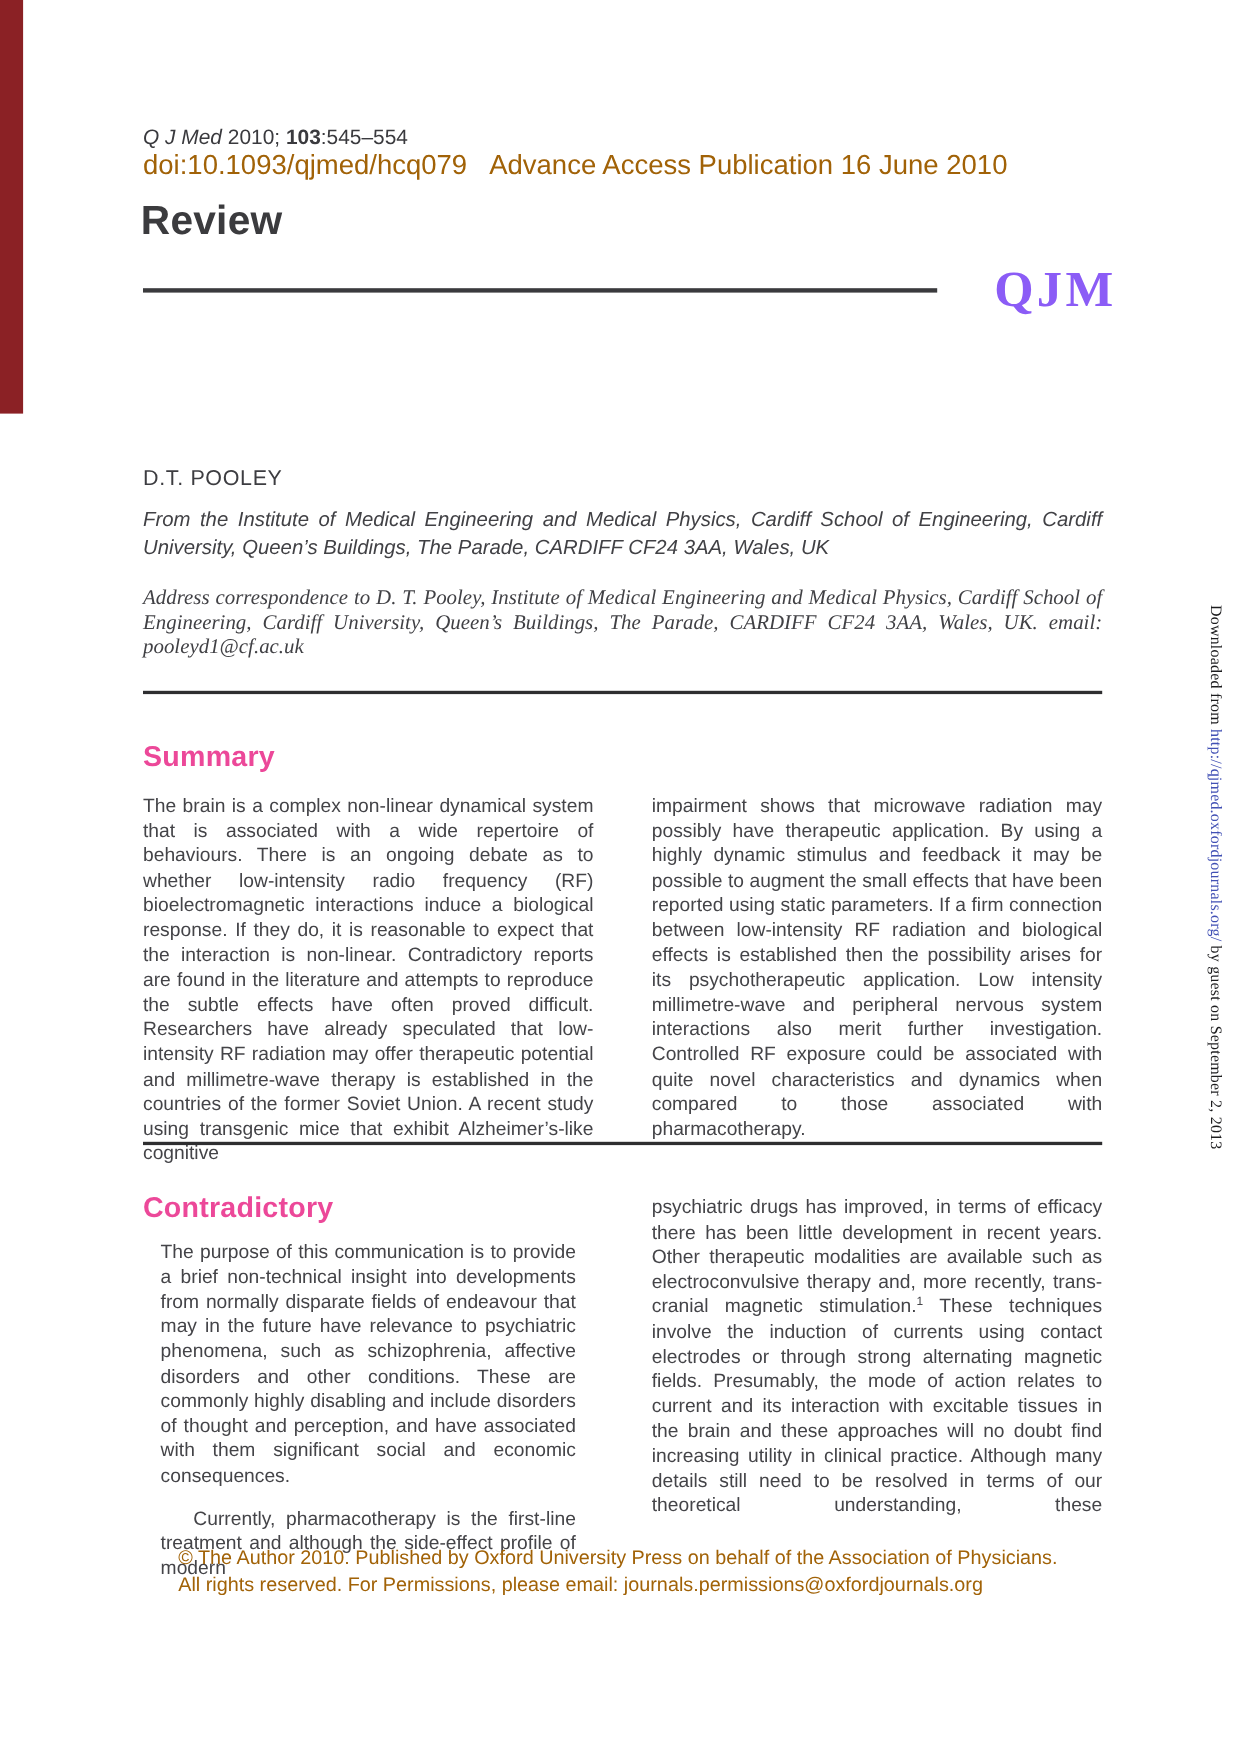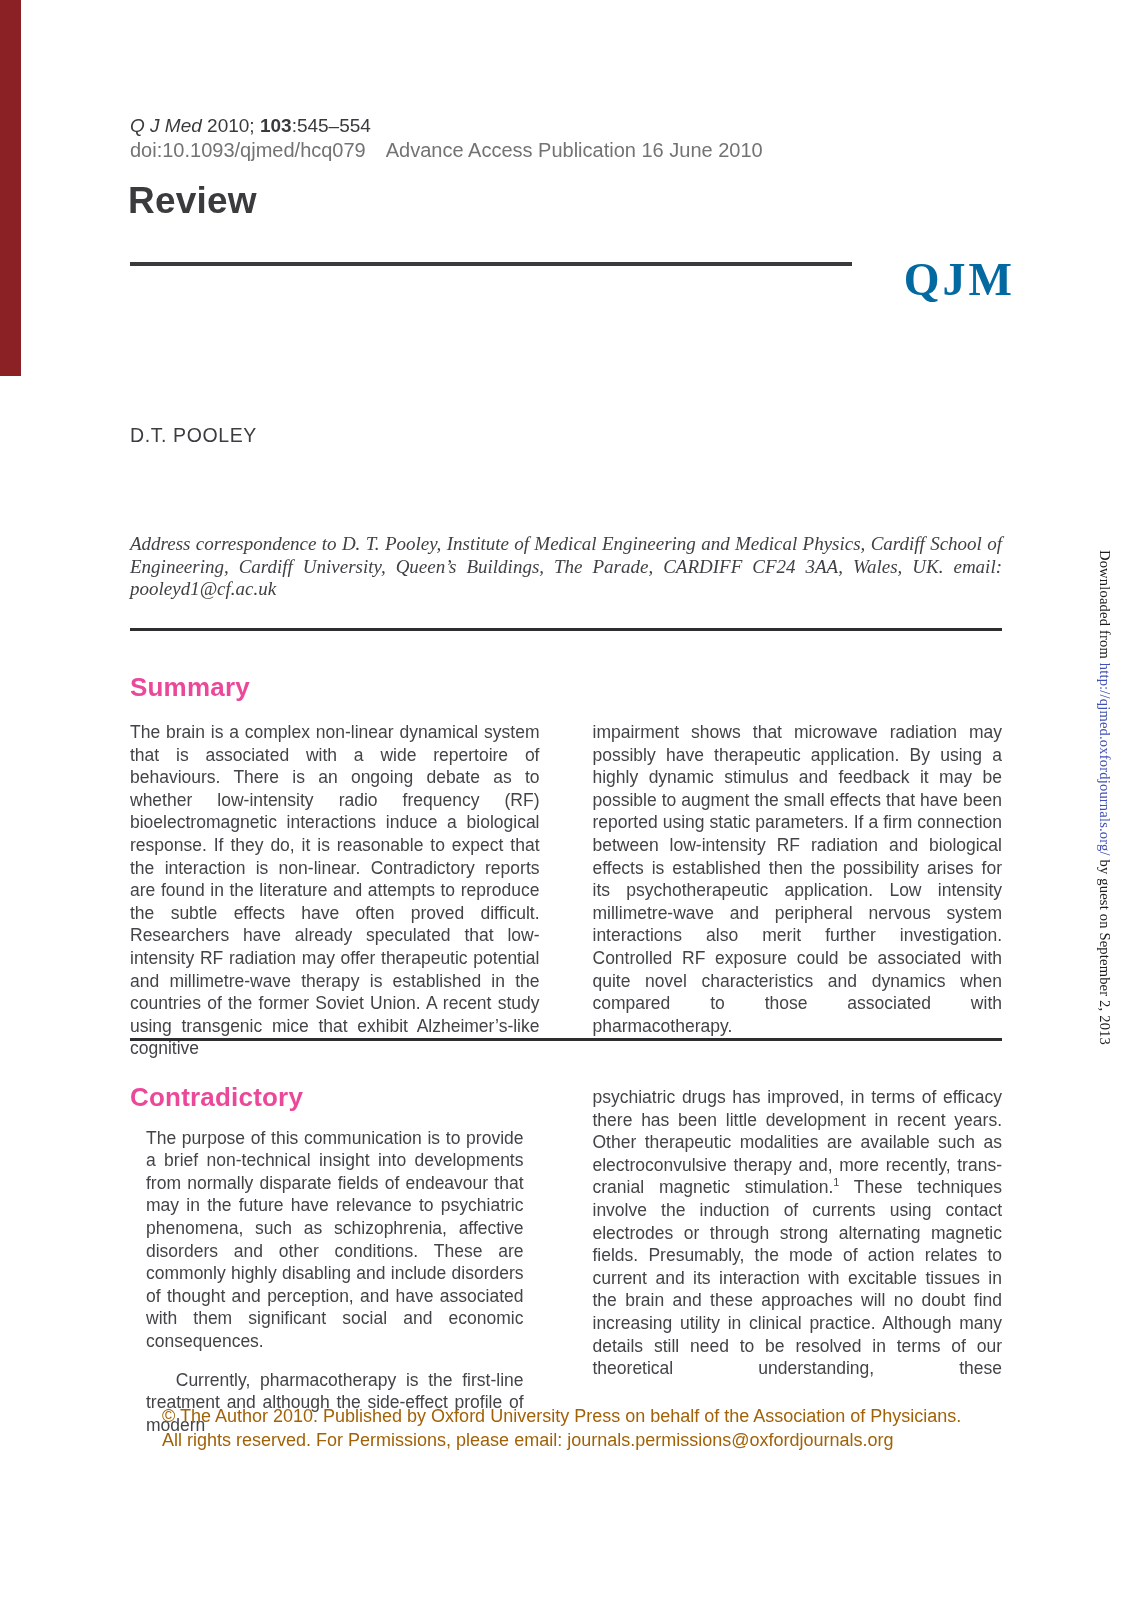--- a/index.html
+++ b/index.html
@@ -19,38 +19,38 @@
     background: #8b2125;
   }
   .citation {
     position: absolute; left: 130px; top: 114px;
     font-size: 19px; line-height: 23px; color: #3a3a3e;
   }
   .citation .j { font-style: italic; }
   .citation .vol { font-weight: bold; }
   .doiline {
     position: absolute; left: 130px; top: 139px;
-    font-size: 20px; line-height: 23px; color: #737373;
+    font-size: 25px; line-height: 23px; color: #a16207;
   }
   .doiline .advance { margin-left: 20px; }
   .review-head {
     position: absolute; left: 128px; top: 180px;
     font-size: 37px; font-weight: bold; color: #3b3b3e;
     letter-spacing: 0.2px;
   }
   .masthead-row { position: absolute; left: 130px; top: 238px; width: 885px; height: 52px; }
   .masthead-row .rule {
     position: absolute; left: 0; top: 24px;
     width: 722px; height: 4px; background: #3a3a3d;
   }
   .qjm-logo {
-    position: absolute; right: 0; top: 17px;
+    position: absolute; right: 0; top: 0;
     font-family: "Liberation Serif", serif;
     font-weight: bold; font-size: 46px; line-height: 50px;
-    color: #0369a1; letter-spacing: 3px;
+    color: #8b5cf6; letter-spacing: 3px;
   }
   .article-title {
     position: absolute; left: 128px; top: 312px; width: 872px;
     font-size: 31px; line-height: 40px; font-weight: bold;
     color: #3b3b3e; margin: 0; letter-spacing: 0.2px;
   }
   .article-title em { font-style: italic; }
   .author-line {
     position: absolute; left: 130px; top: 424px;
     font-size: 19.5px; color: #3d3d41; letter-spacing: 0.6px;
@@ -109,20 +109,21 @@
   <div class="review-head">Review</div>
 
   <div class="masthead-row">
     <div class="rule"></div>
     <div class="qjm-logo">QJM</div>
   </div>
 
 
   <div class="author-line">D.T. POOLEY</div>
 
+  <div class="affiliation">From the Institute of Medical Engineering and Medical Physics, Cardiff School of Engineering, Cardiff University, Queen’s Buildings, The Parade, CARDIFF CF24 3AA, Wales, UK</div>
 
   <div class="correspondence">Address correspondence to D. T. Pooley, Institute of Medical Engineering and Medical Physics, Cardiff School of Engineering, Cardiff University, Queen’s Buildings, The Parade, CARDIFF CF24 3AA, Wales, UK. email: pooleyd1@cf.ac.uk</div>
 
   <div class="hrule hr-top"></div>
 
   <h2 class="section-head summary-head" style="position:absolute;">Summary</h2>
 
   <div class="cols summary-cols">
     <div class="col jlast">The brain is a complex non-linear dynamical system that is associated with a wide repertoire of behaviours. There is an ongoing debate as to whether low-intensity radio frequency (RF) bioelectromagnetic interactions induce a biological response. If they do, it is reasonable to expect that the interaction is non-linear. Contradictory reports are found in the literature and attempts to reproduce the subtle effects have often proved difficult. Researchers have already speculated that low-intensity RF radiation may offer therapeutic potential and millimetre-wave therapy is established in the countries of the former Soviet Union. A recent study using transgenic mice that exhibit Alzheimer’s-like cognitive</div>
     <div class="col">impairment shows that microwave radiation may possibly have therapeutic application. By using a highly dynamic stimulus and feedback it may be possible to augment the small effects that have been reported using static parameters. If a firm connection between low-intensity RF radiation and biological effects is established then the possibility arises for its psychotherapeutic application. Low intensity millimetre-wave and peripheral nervous system interactions also merit further investigation. Controlled RF exposure could be associated with quite novel characteristics and dynamics when compared to those associated with pharmacotherapy.</div>

